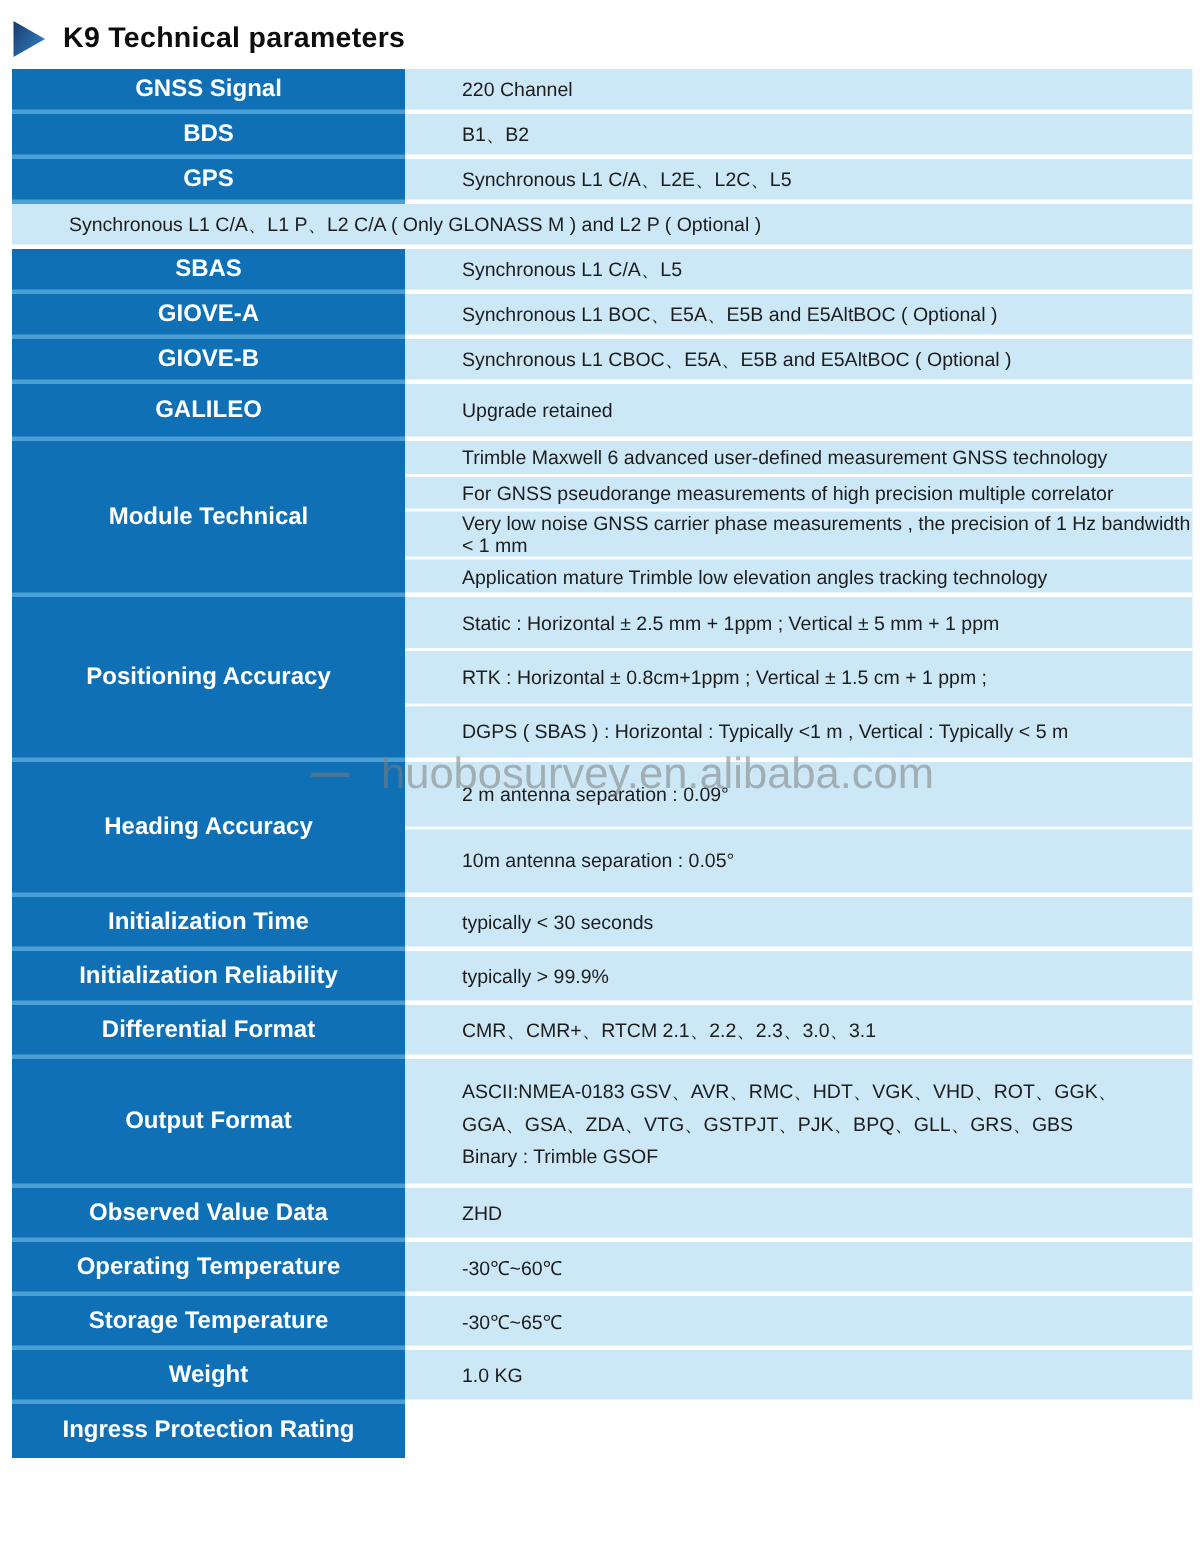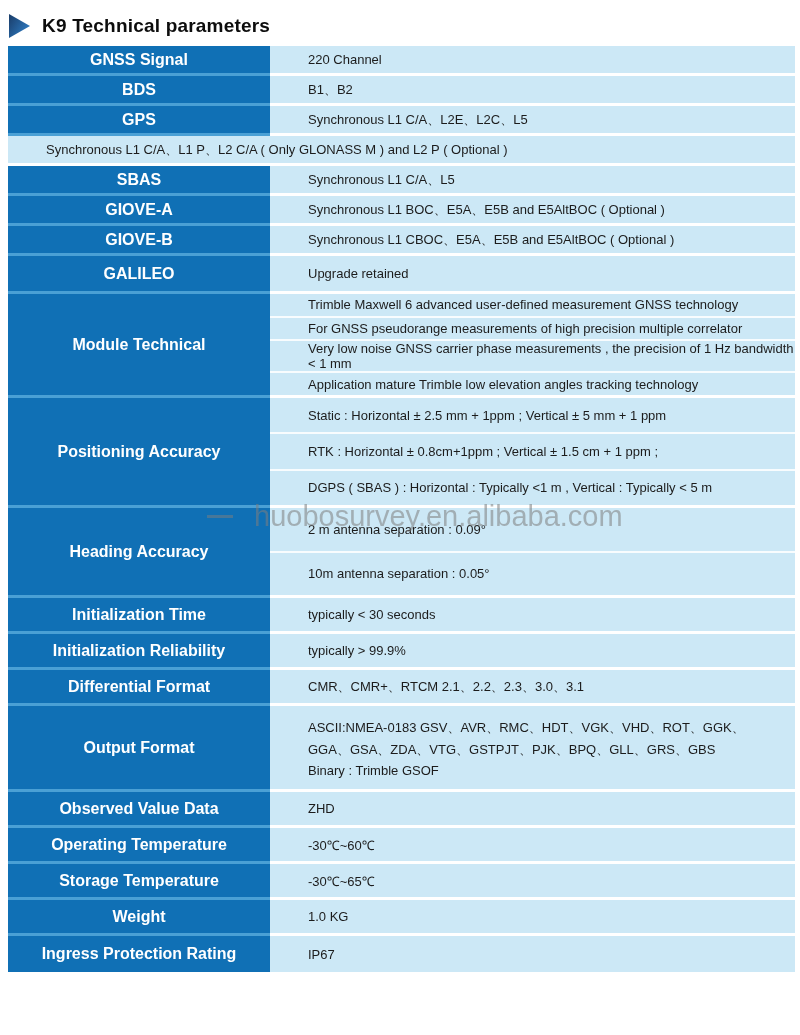--- a/index.html
+++ b/index.html
@@ -185,21 +185,20 @@
       <div class="val single">-30℃~65℃</div>
     </div>
 
     <div class="row h43">
       <div class="lbl">Weight</div>
       <div class="val single">1.0 KG</div>
     </div>
 
     <div class="row h43">
       <div class="lbl">Ingress Protection Rating</div>
-      <div class="val single">IP67</div>
     </div>
 
   </div>
 
   <div class="watermark">
     <span class="wm-dash"></span>
     <span>huobosurvey.en.alibaba.com</span>
   </div>
 
 </div>

